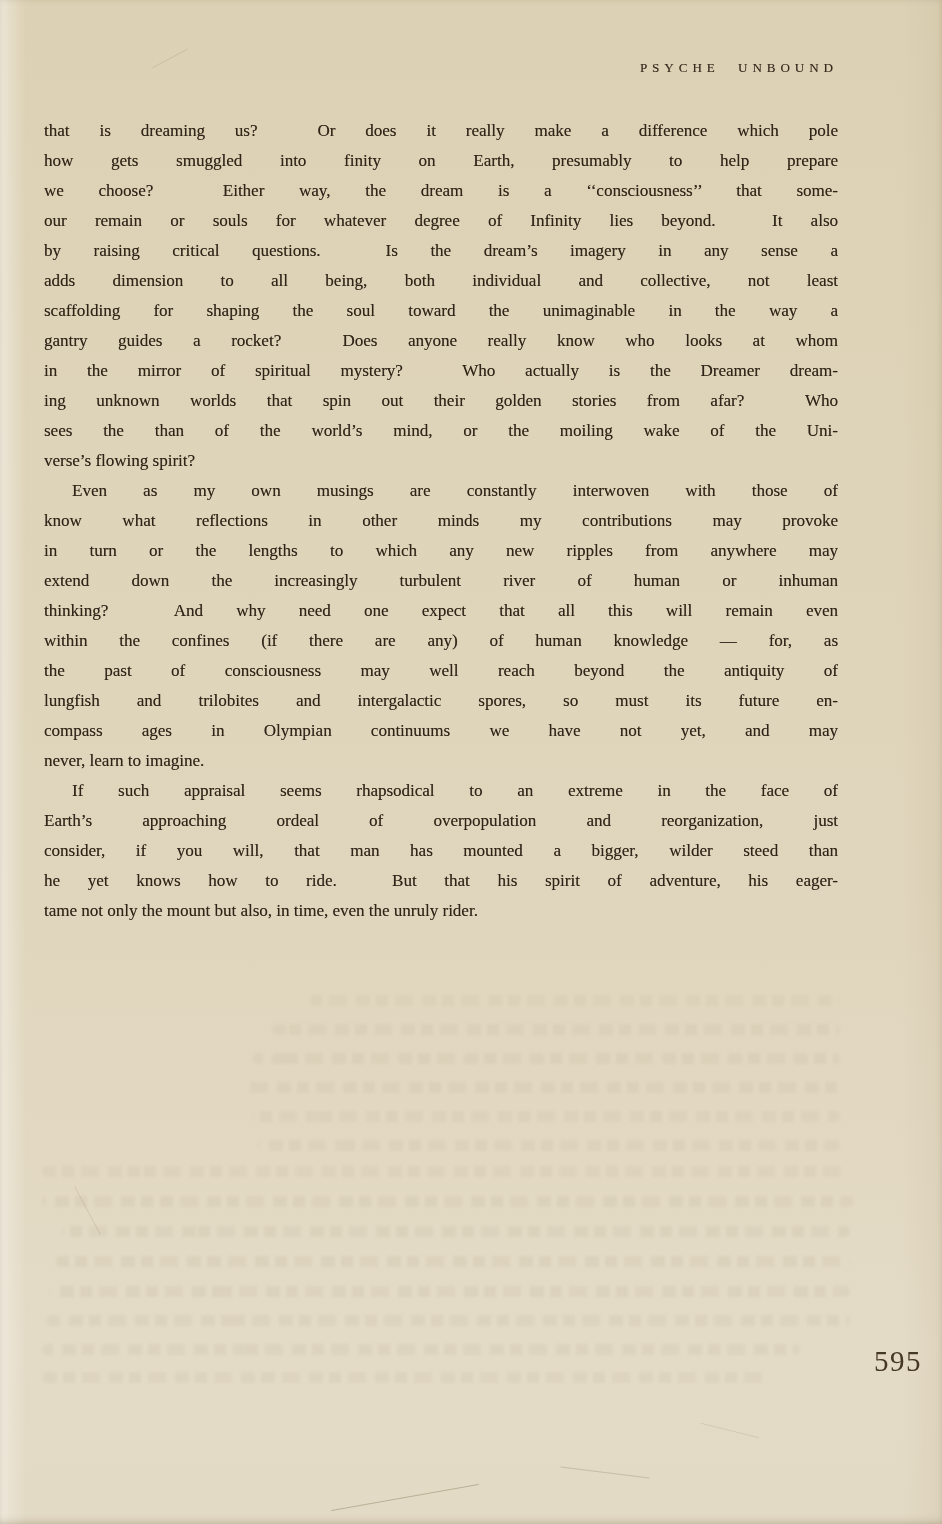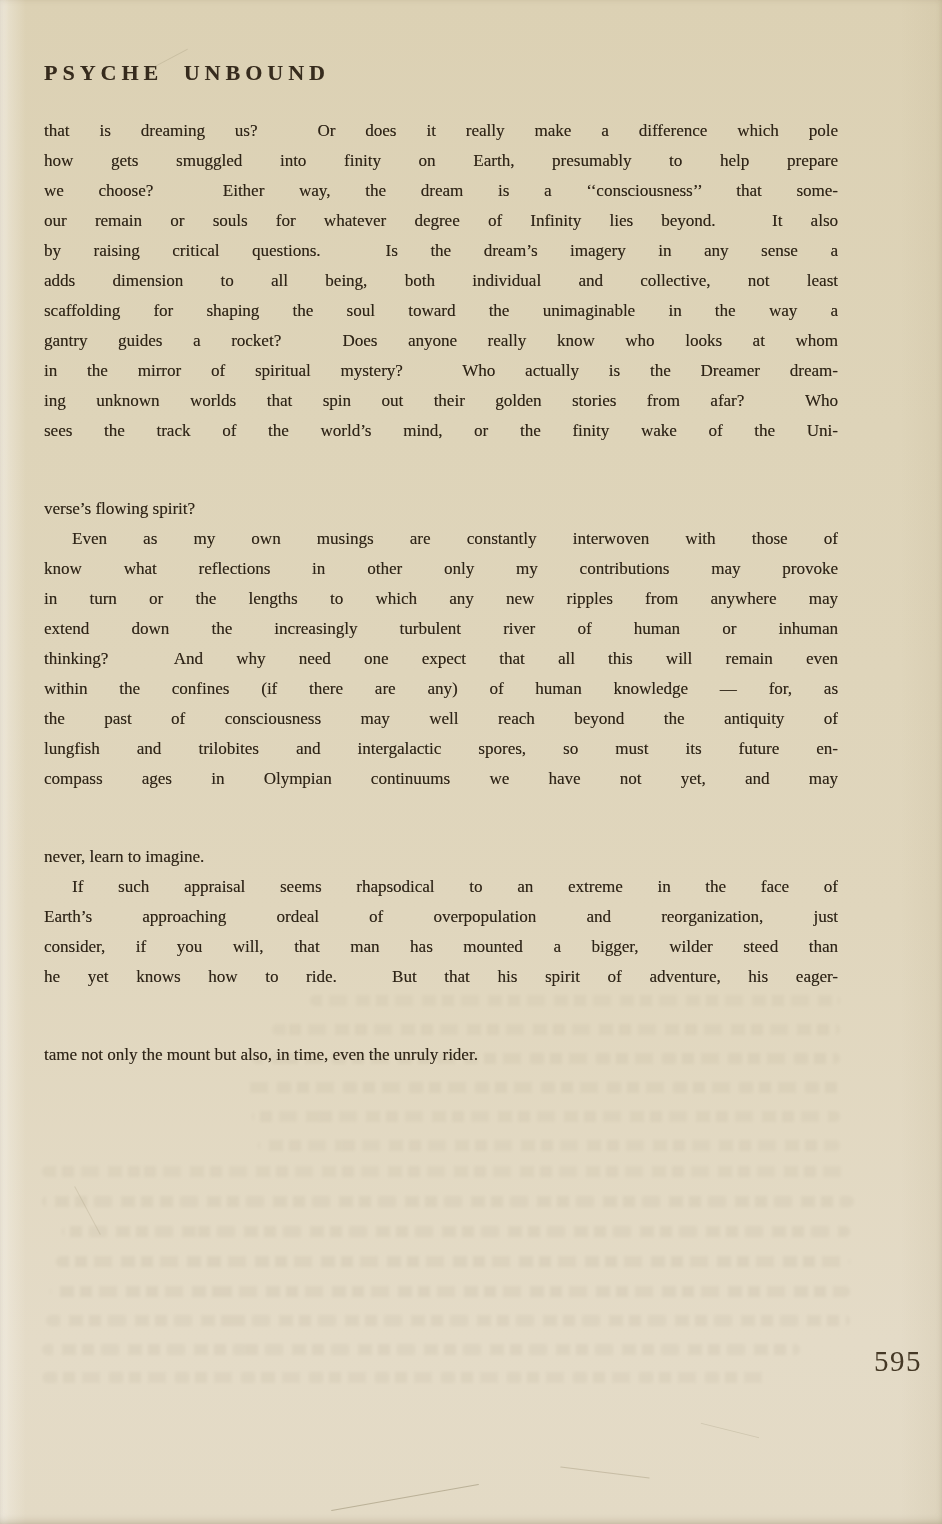--- a/index.html
+++ b/index.html
@@ -25,48 +25,46 @@
     inset: 0;
     pointer-events: none;
     box-shadow: inset 0 -4px 10px -4px rgba(120,105,72,0.45),
                 inset 0 3px 8px -6px rgba(120,105,72,0.25);
   }
   .running-head {
     position: absolute;
     left: 44px;
     width: 794px;
     top: 60px;
-    text-align: left;
-    font-size: 22px;
+    text-align: right;
+    font-size: 13px;
     letter-spacing: 5px;
     word-spacing: 10px;
     color: #362b1d;
     text-shadow: 0.3px 0.3px 0 rgba(54,43,29,0.4);
-    font-weight: bold;
   }
   .text-block {
     position: absolute;
     left: 44px;
     top: 116px;
     width: 794px;
     color: #2e2417;
     font-size: 17px;
     text-shadow: 0.25px 0.25px 0 rgba(46,36,23,0.45);
   }
   .line {
     height: 30px;
     line-height: 30px;
     white-space: pre-wrap;
     text-align: justify;
     text-align-last: justify;
     overflow: hidden;
   }
   .line.last {
     text-align-last: left;
-    margin-top: 48px;
   }
   .line.indent {
     text-indent: 28px;
   }
   .ghost-layer { position: absolute; inset: 0; pointer-events: none; }
   .ghost {
     position: absolute;
     height: 11px;
     border-radius: 5px;
     filter: blur(1.6px);
@@ -109,24 +107,24 @@
       <div class="line">that is dreaming us?  Or does it really make a difference which pole</div>
       <div class="line">how gets smuggled into finity on Earth, presumably to help prepare</div>
       <div class="line">we choose?  Either way, the dream is a ‘‘consciousness’’ that some-</div>
       <div class="line">our remain or souls for whatever degree of Infinity lies beyond.  It also</div>
       <div class="line">by raising critical questions.  Is the dream’s imagery in any sense a</div>
       <div class="line">adds dimension to all being, both individual and collective, not least</div>
       <div class="line">scaffolding for shaping the soul toward the unimaginable in the way a</div>
       <div class="line">gantry guides a rocket?  Does anyone really know who looks at whom</div>
       <div class="line">in the mirror of spiritual mystery?  Who actually is the Dreamer dream-</div>
       <div class="line">ing unknown worlds that spin out their golden stories from afar?  Who</div>
-      <div class="line">sees the track of the world’s mind, or the finity wake of the Uni-</div>
+      <div class="line">sees the than of the world’s mind, or the moiling wake of the Uni-</div>
       <div class="line last">verse’s flowing spirit?</div>
       <div class="line indent">Even as my own musings are constantly interwoven with those of</div>
-      <div class="line">know what reflections in other only my contributions may provoke</div>
+      <div class="line">know what reflections in other minds my contributions may provoke</div>
       <div class="line">in turn or the lengths to which any new ripples from anywhere may</div>
       <div class="line">extend down the increasingly turbulent river of human or inhuman</div>
       <div class="line">thinking?  And why need one expect that all this will remain even</div>
       <div class="line">within the confines (if there are any) of human knowledge — for, as</div>
       <div class="line">the past of consciousness may well reach beyond the antiquity of</div>
       <div class="line">lungfish and trilobites and intergalactic spores, so must its future en-</div>
       <div class="line">compass ages in Olympian continuums we have not yet, and may</div>
       <div class="line last">never, learn to imagine.</div>
       <div class="line indent">If such appraisal seems rhapsodical to an extreme in the face of</div>
       <div class="line">Earth’s approaching ordeal of overpopulation and reorganization, just</div>

